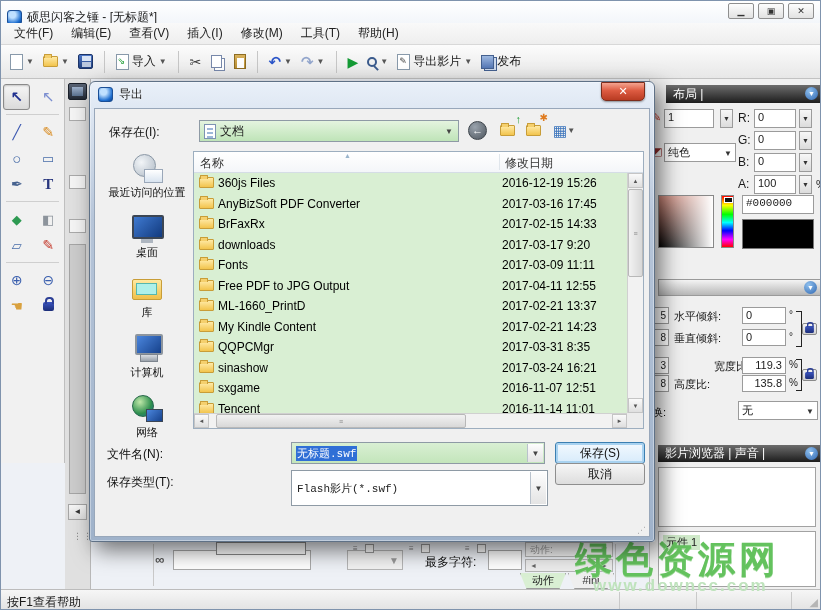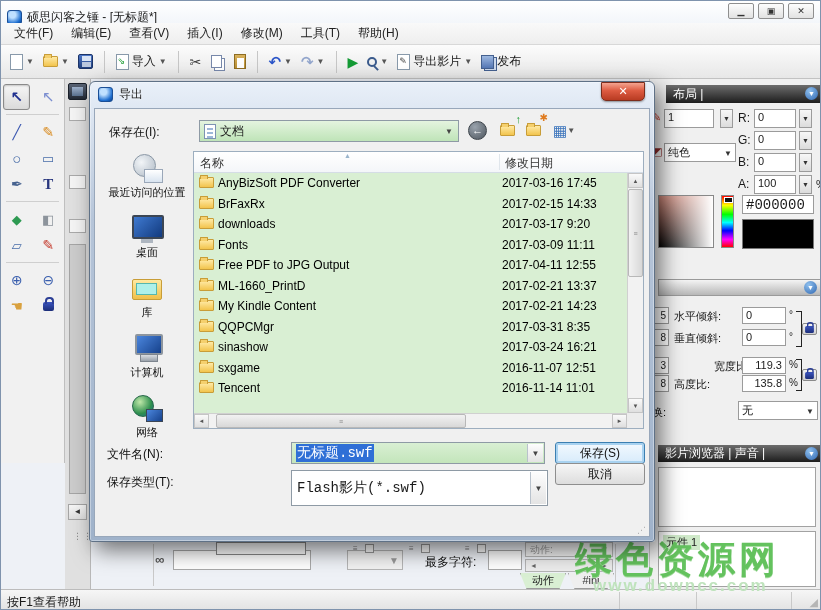--- a/index.html
+++ b/index.html
@@ -198,21 +198,21 @@
   .vthumb{position:absolute;left:0;right:0;top:16px;height:88px;background:linear-gradient(90deg,#f2f2f2,#d8d8d8);
         border:1px solid #b8b8b8;border-radius:2px;font-size:7px;color:#888;text-align:center;line-height:88px;}
   .hscroll{position:absolute;left:0;right:16px;bottom:0;height:15px;background:#f2f2f2;border-top:1px solid #d0d0d0;}
   .hscroll .lt,.hscroll .rt{position:absolute;top:0;bottom:0;width:15px;background:linear-gradient(#fafafa,#dfdfdf);
         border:1px solid #c5c5c5;font-size:6px;color:#555;text-align:center;line-height:13px;}
   .hscroll .rt{right:0;}
   .hthumb{position:absolute;left:22px;width:250px;top:0;bottom:0;background:linear-gradient(#f2f2f2,#d8d8d8);
         border:1px solid #b8b8b8;border-radius:2px;font-size:7px;color:#888;text-align:center;line-height:13px;}
   .corner{position:absolute;right:0;bottom:0;width:16px;height:15px;background:#ececec;}
   .selblue{background:#2f6fd6;color:#fff;padding:0 1px;}
-  .mono{font-family:"Liberation Mono","DejaVu Sans Mono",monospace;font-size:14px;}
+  .mono{font-family:"Liberation Mono","DejaVu Sans Mono",monospace;font-size:11px;}
   .btn{position:absolute;width:90px;height:22px;border:1px solid #8e8e8e;border-radius:3px;
        background:linear-gradient(#f6f6f6,#dddddd);text-align:center;line-height:20px;font-size:12px;color:#111;}
   .btn.primary{border:1px solid #3c7fb1;box-shadow:0 0 0 2px #a8d2f0 inset;background:linear-gradient(#f3f9fe,#d7ebfb);}
   .dgrip{position:absolute;right:3px;bottom:1px;color:#b0b0b0;font-size:9px;}
 </style>
 </head>
 <body>
 
 <div id="app">
 
@@ -554,20 +554,25 @@
       <div class="flist">
         <div class="fhead">
           <span class="hc1">名称</span>
           <span class="sortarrow">▲</span>
           <span class="hdiv"></span>
           <span class="hc2">修改日期</span>
         </div>
         <div class="frows" id="filerows">
             <div class="frow">
               <span class="fold"></span>
+              <span class="fn">360js Files</span>
+              <span class="fd">2016-12-19 15:26</span>
+            </div>
+            <div class="frow">
+              <span class="fold"></span>
               <span class="fn">AnyBizSoft PDF Converter</span>
               <span class="fd">2017-03-16 17:45</span>
             </div>
             <div class="frow">
               <span class="fold"></span>
               <span class="fn">BrFaxRx</span>
               <span class="fd">2017-02-15 14:33</span>
             </div>
             <div class="frow">
               <span class="fold"></span>

